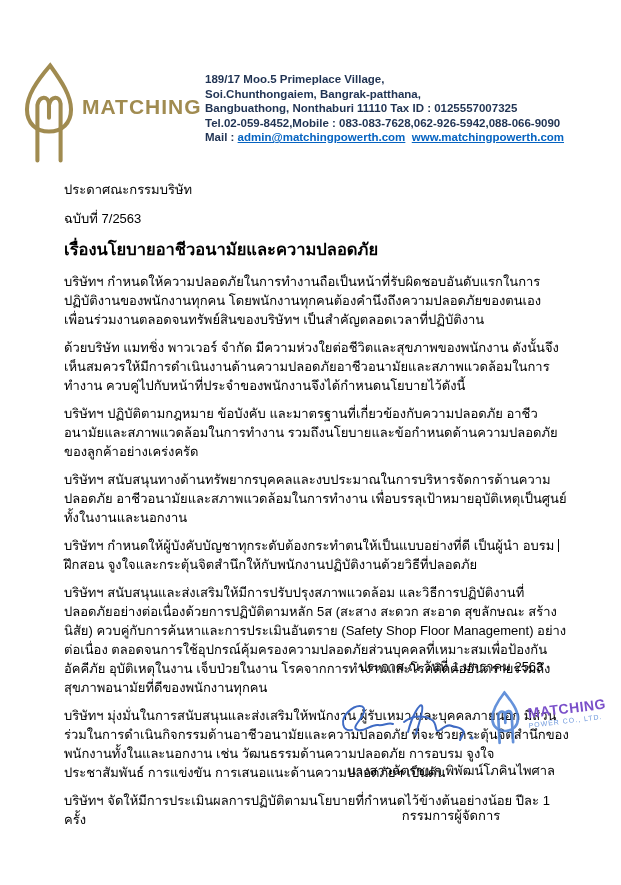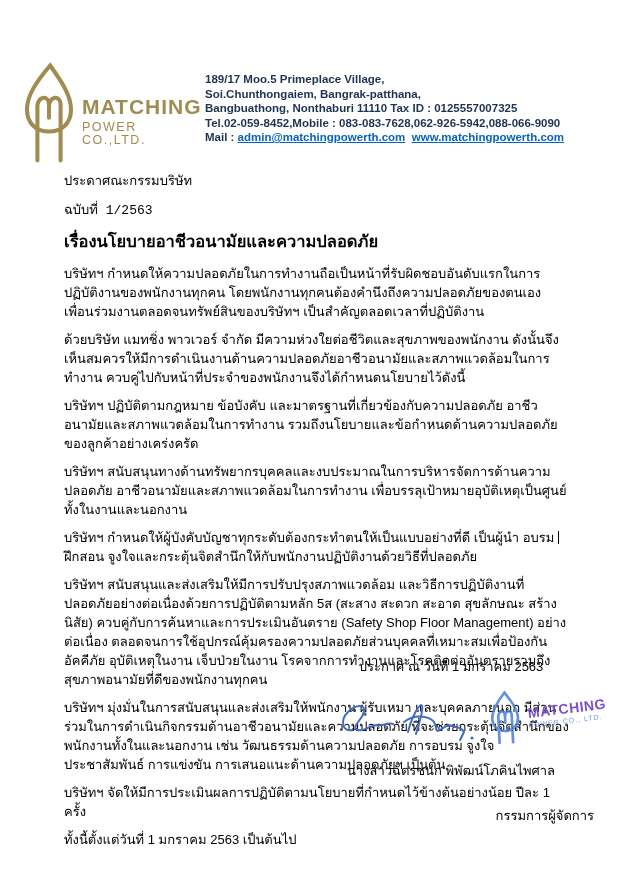--- a/index.html
+++ b/index.html
@@ -14,82 +14,80 @@
   .logo-mark{position:absolute;left:0;top:0;}
   .logo-text{position:absolute;left:62px;top:34px;line-height:1;}
   .logo-main{font-weight:bold;font-size:21px;letter-spacing:1px;color:var(--gold);}
   .logo-sub{font-size:12.5px;letter-spacing:1.5px;color:var(--gold);margin-top:4px;}
   .company-info{position:absolute;left:205px;top:12px;width:410px;color:var(--navy);}
   .company-name{font-size:21px;font-weight:bold;line-height:1.05;margin-bottom:3px;}
   .info-line{font-size:11.5px;font-weight:bold;line-height:14.5px;}
   .info-line a{color:var(--link);text-decoration:underline;font-weight:bold;}
   
   .doc-body{position:absolute;left:64px;top:172px;width:508px;font-size:13px;line-height:19px;}
-  .meta-line{margin:0 0 10px 0;font-family:Liberation Mono, monospace;}
+  .meta-line{margin:8px 0 10px 0;}
   .doc-title{text-align:left;font-size:16.5px;font-weight:bold;margin:2px 0 12px 0;line-height:22px;}
   .doc-body p.para{margin:0 0 9px 0;text-align:left;}
   .text-cursor{display:inline-block;width:1px;height:13px;background:#000;vertical-align:-2px;}
   
   .footer{position:absolute;left:308px;top:656px;width:286px;text-align:center;font-size:13px;}
   .announce-line{margin-bottom:13px;}
   .sig-zone{position:relative;height:66px;}
   .signature-svg{position:absolute;left:30px;top:6px;}
   .stamp{position:absolute;right:-24px;top:-2px;width:130px;height:54px;transform:rotate(-3deg);}
   .stamp-mark{position:absolute;left:0;top:0;}
   .stamp-text{position:absolute;left:40px;top:14px;text-align:left;line-height:1;}
   .stamp-main{font-weight:bold;font-size:14px;letter-spacing:.5px;color:var(--stampPurple);transform:rotate(-4deg);}
   .stamp-sub{font-size:7px;letter-spacing:1px;color:var(--stampBlue);opacity:.8;margin-top:2px;transform:rotate(-4deg);}
   .signer-name{margin-top:4px;margin-bottom:24px;}
-  .signer-title{margin:0;text-align:right;}
+  .signer-title{margin:0;}
 </style>
 </head>
 <body>
 
 <div class="page">
 
   <div class="letterhead">
 
     <div class="logo-block">
       <svg class="logo-mark" width="58" height="102" viewBox="0 0 100 176">
         <g fill="none" stroke="#a08b50" stroke-width="7" stroke-linecap="round">
           <path d="M52 6 C28 34 12 58 12 82 C12 106 28 120 50 120 C72 120 88 106 88 82 C88 58 72 34 52 6 Z"></path>
           <path d="M30 170 L30 74 C34 58 48 58 50 72 L50 96"></path>
           <path d="M50 74 C54 58 68 58 70 72 L70 170"></path>
         </g>
       </svg>
       <div class="logo-text">
         <div class="logo-main">MATCHING</div>
-        <div class="logo-sub">POWER CO.,LTD.</div>
       </div>
     </div>
 
     <div class="company-info">
       <div class="info-line">189/17 Moo.5 Primeplace Village,</div>
       <div class="info-line">Soi.Chunthongaiem, Bangrak-patthana,</div>
       <div class="info-line">Bangbuathong, Nonthaburi 11110 Tax ID : 0125557007325</div>
       <div class="info-line">Tel.02-059-8452,Mobile : 083-083-7628,062-926-5942,088-066-9090</div>
       <div class="info-line"><span>Mail : </span><a href="#">admin@matchingpowerth.com</a>&nbsp;&nbsp;<a href="#">www.matchingpowerth.com</a></div>
     </div>
 
   </div>
 
   <div class="doc-body">
     <p class="meta-line">ประดาศณะกรรมบริษัท</p>
-    <p class="meta-line">ฉบับที่ 1/2563</p>
+    <p class="meta-line">ฉบับที่ 7/2563</p>
     <h1 class="doc-title">เรื่องนโยบายอาชีวอนามัยและความปลอดภัย</h1>
 
     <p class="para">บริษัทฯ กำหนดให้ความปลอดภัยในการทำงานถือเป็นหน้าที่รับผิดชอบอันดับแรกในการปฏิบัติงานของพนักงานทุกคน โดยพนักงานทุกคนต้องคำนึงถึงความปลอดภัยของตนเอง เพื่อนร่วมงานตลอดจนทรัพย์สินของบริษัทฯ เป็นสำคัญตลอดเวลาที่ปฏิบัติงาน</p>
     <p class="para">ด้วยบริษัท แมทชิ่ง พาวเวอร์ จำกัด มีความห่วงใยต่อชีวิตและสุขภาพของพนักงาน ดังนั้นจึงเห็นสมควรให้มีการดำเนินงานด้านความปลอดภัยอาชีวอนามัยและสภาพแวดล้อมในการทำงาน ควบคู่ไปกับหน้าที่ประจำของพนักงานจึงได้กำหนดนโยบายไว้ดังนี้</p>
     <p class="para">บริษัทฯ ปฏิบัติตามกฎหมาย ข้อบังคับ และมาตรฐานที่เกี่ยวข้องกับความปลอดภัย อาชีวอนามัยและสภาพแวดล้อมในการทำงาน รวมถึงนโยบายและข้อกำหนดด้านความปลอดภัยของลูกค้าอย่างเคร่งครัด</p>
     <p class="para">บริษัทฯ สนับสนุนทางด้านทรัพยากรบุคคลและงบประมาณในการบริหารจัดการด้านความปลอดภัย อาชีวอนามัยและสภาพแวดล้อมในการทำงาน เพื่อบรรลุเป้าหมายอุบัติเหตุเป็นศูนย์ทั้งในงานและนอกงาน</p>
     <p class="para"><span>บริษัทฯ กำหนดให้ผู้บังคับบัญชาทุกระดับต้องกระทำตนให้เป็นแบบอย่างที่ดี เป็นผู้นำ อบรม </span><span class="text-cursor"></span><span>ฝึกสอน จูงใจและกระตุ้นจิตสำนึกให้กับพนักงานปฏิบัติงานด้วยวิธีที่ปลอดภัย</span></p>
     <p class="para">บริษัทฯ สนับสนุนและส่งเสริมให้มีการปรับปรุงสภาพแวดล้อม และวิธีการปฏิบัติงานที่ปลอดภัยอย่างต่อเนื่องด้วยการปฏิบัติตามหลัก 5ส (สะสาง สะดวก สะอาด สุขลักษณะ สร้างนิสัย) ควบคู่กับการค้นหาและการประเมินอันตราย (Safety Shop Floor Management) อย่างต่อเนื่อง ตลอดจนการใช้อุปกรณ์คุ้มครองความปลอดภัยส่วนบุคคลที่เหมาะสมเพื่อป้องกันอัคคีภัย อุบัติเหตุในงาน เจ็บป่วยในงาน โรคจากการทำงานและโรคติดต่ออันตรายรวมถึงสุขภาพอนามัยที่ดีของพนักงานทุกคน</p>
     <p class="para">บริษัทฯ มุ่งมั่นในการสนับสนุนและส่งเสริมให้พนักงาน ผู้รับเหมา และบุคคลภายนอก มีส่วนร่วมในการดำเนินกิจกรรมด้านอาชีวอนามัยและความปลอดภัย ที่จะช่วยกระตุ้นจิตสำนึกของพนักงานทั้งในและนอกงาน เช่น วัฒนธรรมด้านความปลอดภัย การอบรม จูงใจ ประชาสัมพันธ์ การแข่งขัน การเสนอแนะด้านความปลอดภัยฯ เป็นต้น</p>
     <p class="para">บริษัทฯ จัดให้มีการประเมินผลการปฏิบัติตามนโยบายที่กำหนดไว้ข้างต้นอย่างน้อย ปีละ 1 ครั้ง</p>
-    <p class="para">ทั้งนี้ตั้งแต่วันที่ 1 มกราคม 2563 เป็นต้นไป</p>
   </div>
 
   <div class="footer">
     <div class="announce-line">ประกาศ ณ วันที่ 1 มกราคม 2563</div>
 
     <div class="sig-zone">
       <svg class="signature-svg" width="150" height="52" viewBox="0 0 150 52">
         <g fill="none" stroke="#3f6bc4" stroke-width="2" stroke-linecap="round">
           <path d="M14 34 C4 36 2 24 10 16 C18 8 28 8 26 16 C24 24 12 32 20 34 C27 36 33 28 40 29 C46 30 50 26 55 28"></path>
           <path d="M70 36 C74 20 82 6 84 10 C86 14 80 30 78 38"></path>

